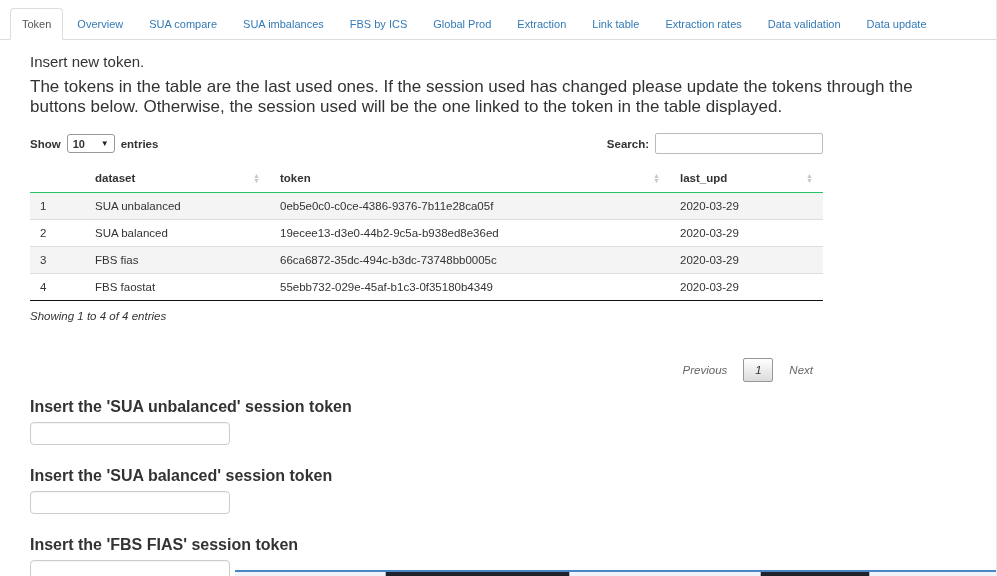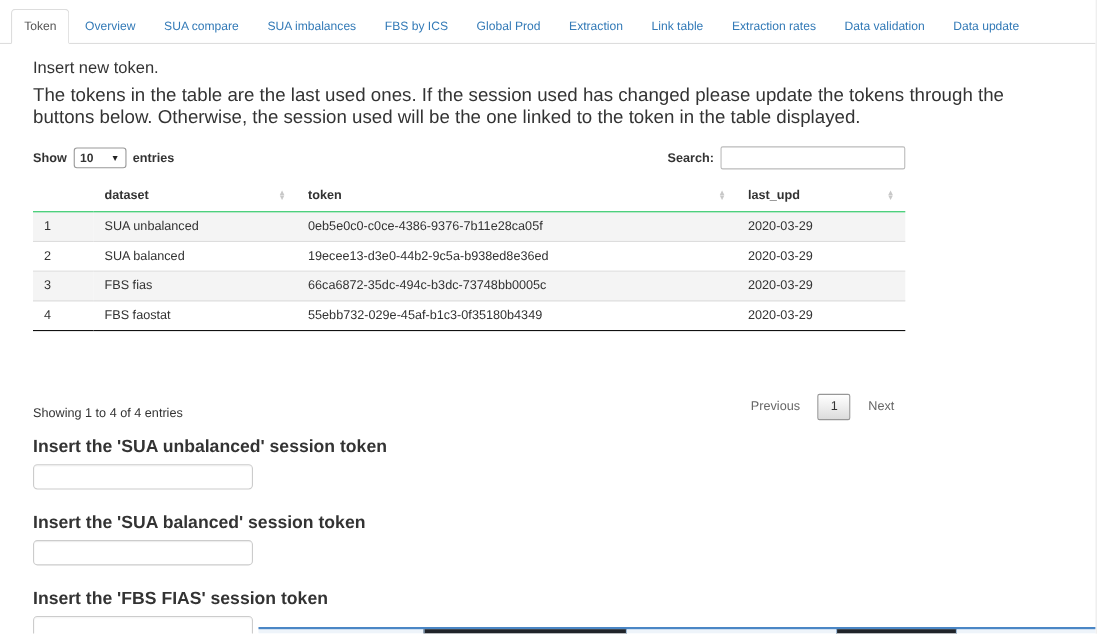--- a/index.html
+++ b/index.html
@@ -106,24 +106,25 @@
   table.dataTable { border-bottom: 1px solid #111; }
   .col-index { width: 55px; }
   .col-dataset { width: 185px; }
   .col-token { width: 400px; }
   .col-lastupd { width: 153px; }
   td.cell-lastupd { padding-left: 22px; }
 
   .dt-footer {
     display: flex;
     justify-content: space-between;
-    align-items: flex-end;
+    align-items: flex-start;
     margin-top: 9px;
     font-size: 11.5px;
     color: #333;
+    font-style: italic;
   }
   .dt-paginate { display: flex; align-items: center; margin-top: 48px; }
   .paginate-btn {
     color: #666;
     font-size: 11.5px;
     padding: 5px 10px;
     cursor: default;
     text-decoration: none;
   }
   .paginate-current {

